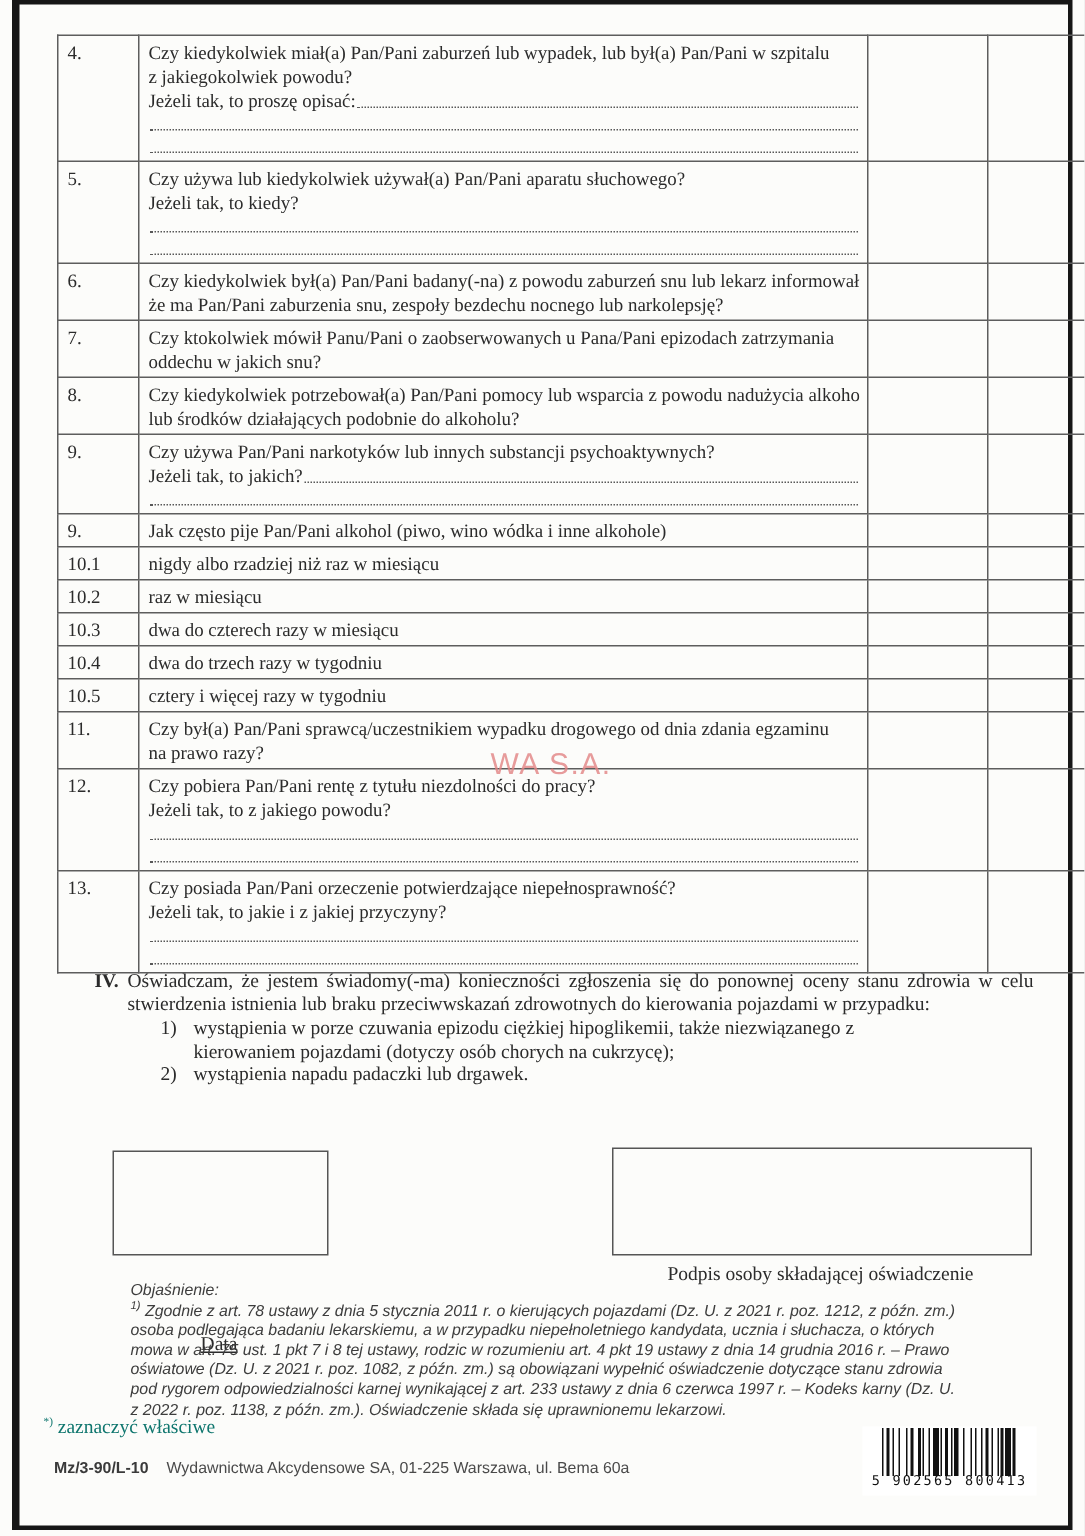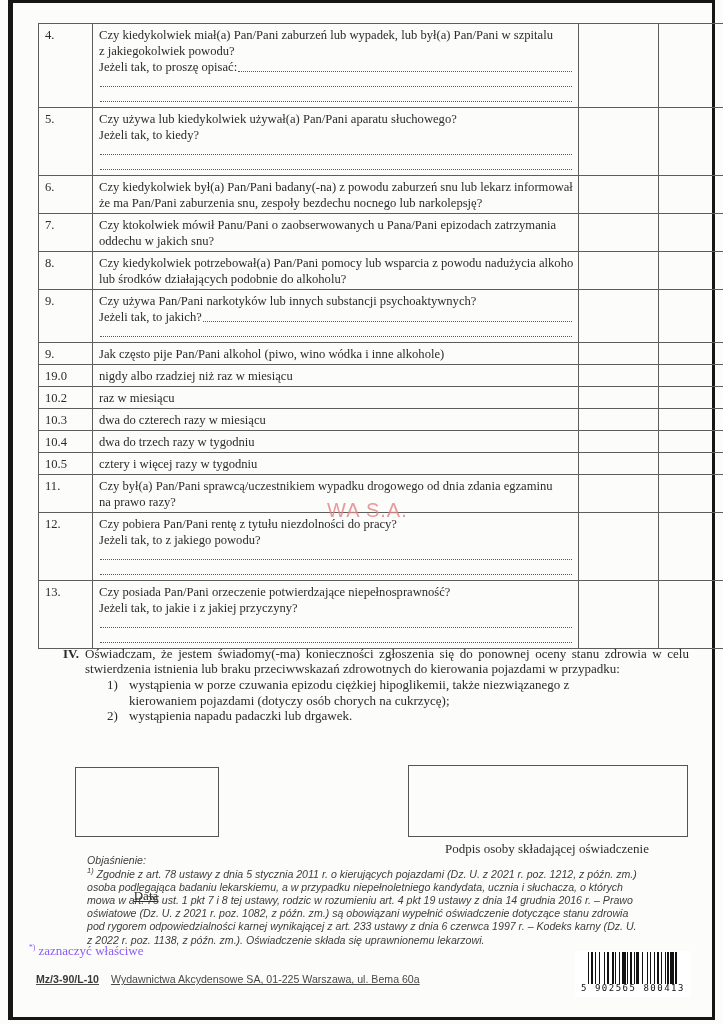--- a/index.html
+++ b/index.html
@@ -27,23 +27,23 @@
   .sec4 li .im{flex:0 0 22px;}
   .sec4 li .it{flex:1;max-width:470px;}
   
   .box{position:absolute;border:1px solid #555;background:#fcfcfa;}
   .box-label{position:absolute;font-size:13px;text-align:center;}
   
   .expl{position:absolute;left:87px;top:854px;width:556px;
         font-family:"Liberation Sans",sans-serif;font-size:10.6px;line-height:13.1px;color:#3d3d3d;font-style:italic;}
   .expl .hd{margin-bottom:1px;}
   sup{font-size:7.5px;vertical-align:super;line-height:0;}
-  .asterisk{position:absolute;left:29px;top:943px;font-size:13px;color:#8b5cf6;}
+  .asterisk{position:absolute;left:29px;top:943px;font-size:13px;color:#0f766e;}
   .footer{position:absolute;left:36px;top:973px;font-family:"Liberation Sans",sans-serif;
-          font-size:10.6px;color:#4a4a4a;text-decoration:underline;}
+          font-size:10.6px;color:#4a4a4a;}
   .footer b{color:#3a3a3a;margin-right:12px;}
   
   .barcode{position:absolute;left:575px;top:951px;width:116px;height:46px;background:#fff;
            display:flex;flex-direction:column;align-items:center;}
   .bars{display:flex;align-items:stretch;height:32px;margin-top:1px;}
   .bars span{display:block;height:100%;}
   .bars .b{background:#111;}
   .bars .w{background:transparent;}
   .bdigits{font-family:"DejaVu Sans Mono",monospace;font-size:9px;letter-spacing:1.5px;color:#111;margin-top:-1px;}
   
@@ -160,21 +160,21 @@
           <td class="no">9.</td>
           <td class="q">
             <div class="qline">
               <span>Jak często pije Pan/Pani alkohol (piwo, wino wódka i inne alkohole)</span>
             </div>
           </td>
           <td class="a1">&nbsp;</td>
           <td class="a2">&nbsp;</td>
         </tr>
         <tr>
-          <td class="no">19.0</td>
+          <td class="no">10.1</td>
           <td class="q">
             <div class="qline">
               <span>nigdy albo rzadziej niż raz w miesiącu</span>
             </div>
           </td>
           <td class="a1">&nbsp;</td>
           <td class="a2">&nbsp;</td>
         </tr>
         <tr>
           <td class="no">10.2</td>

